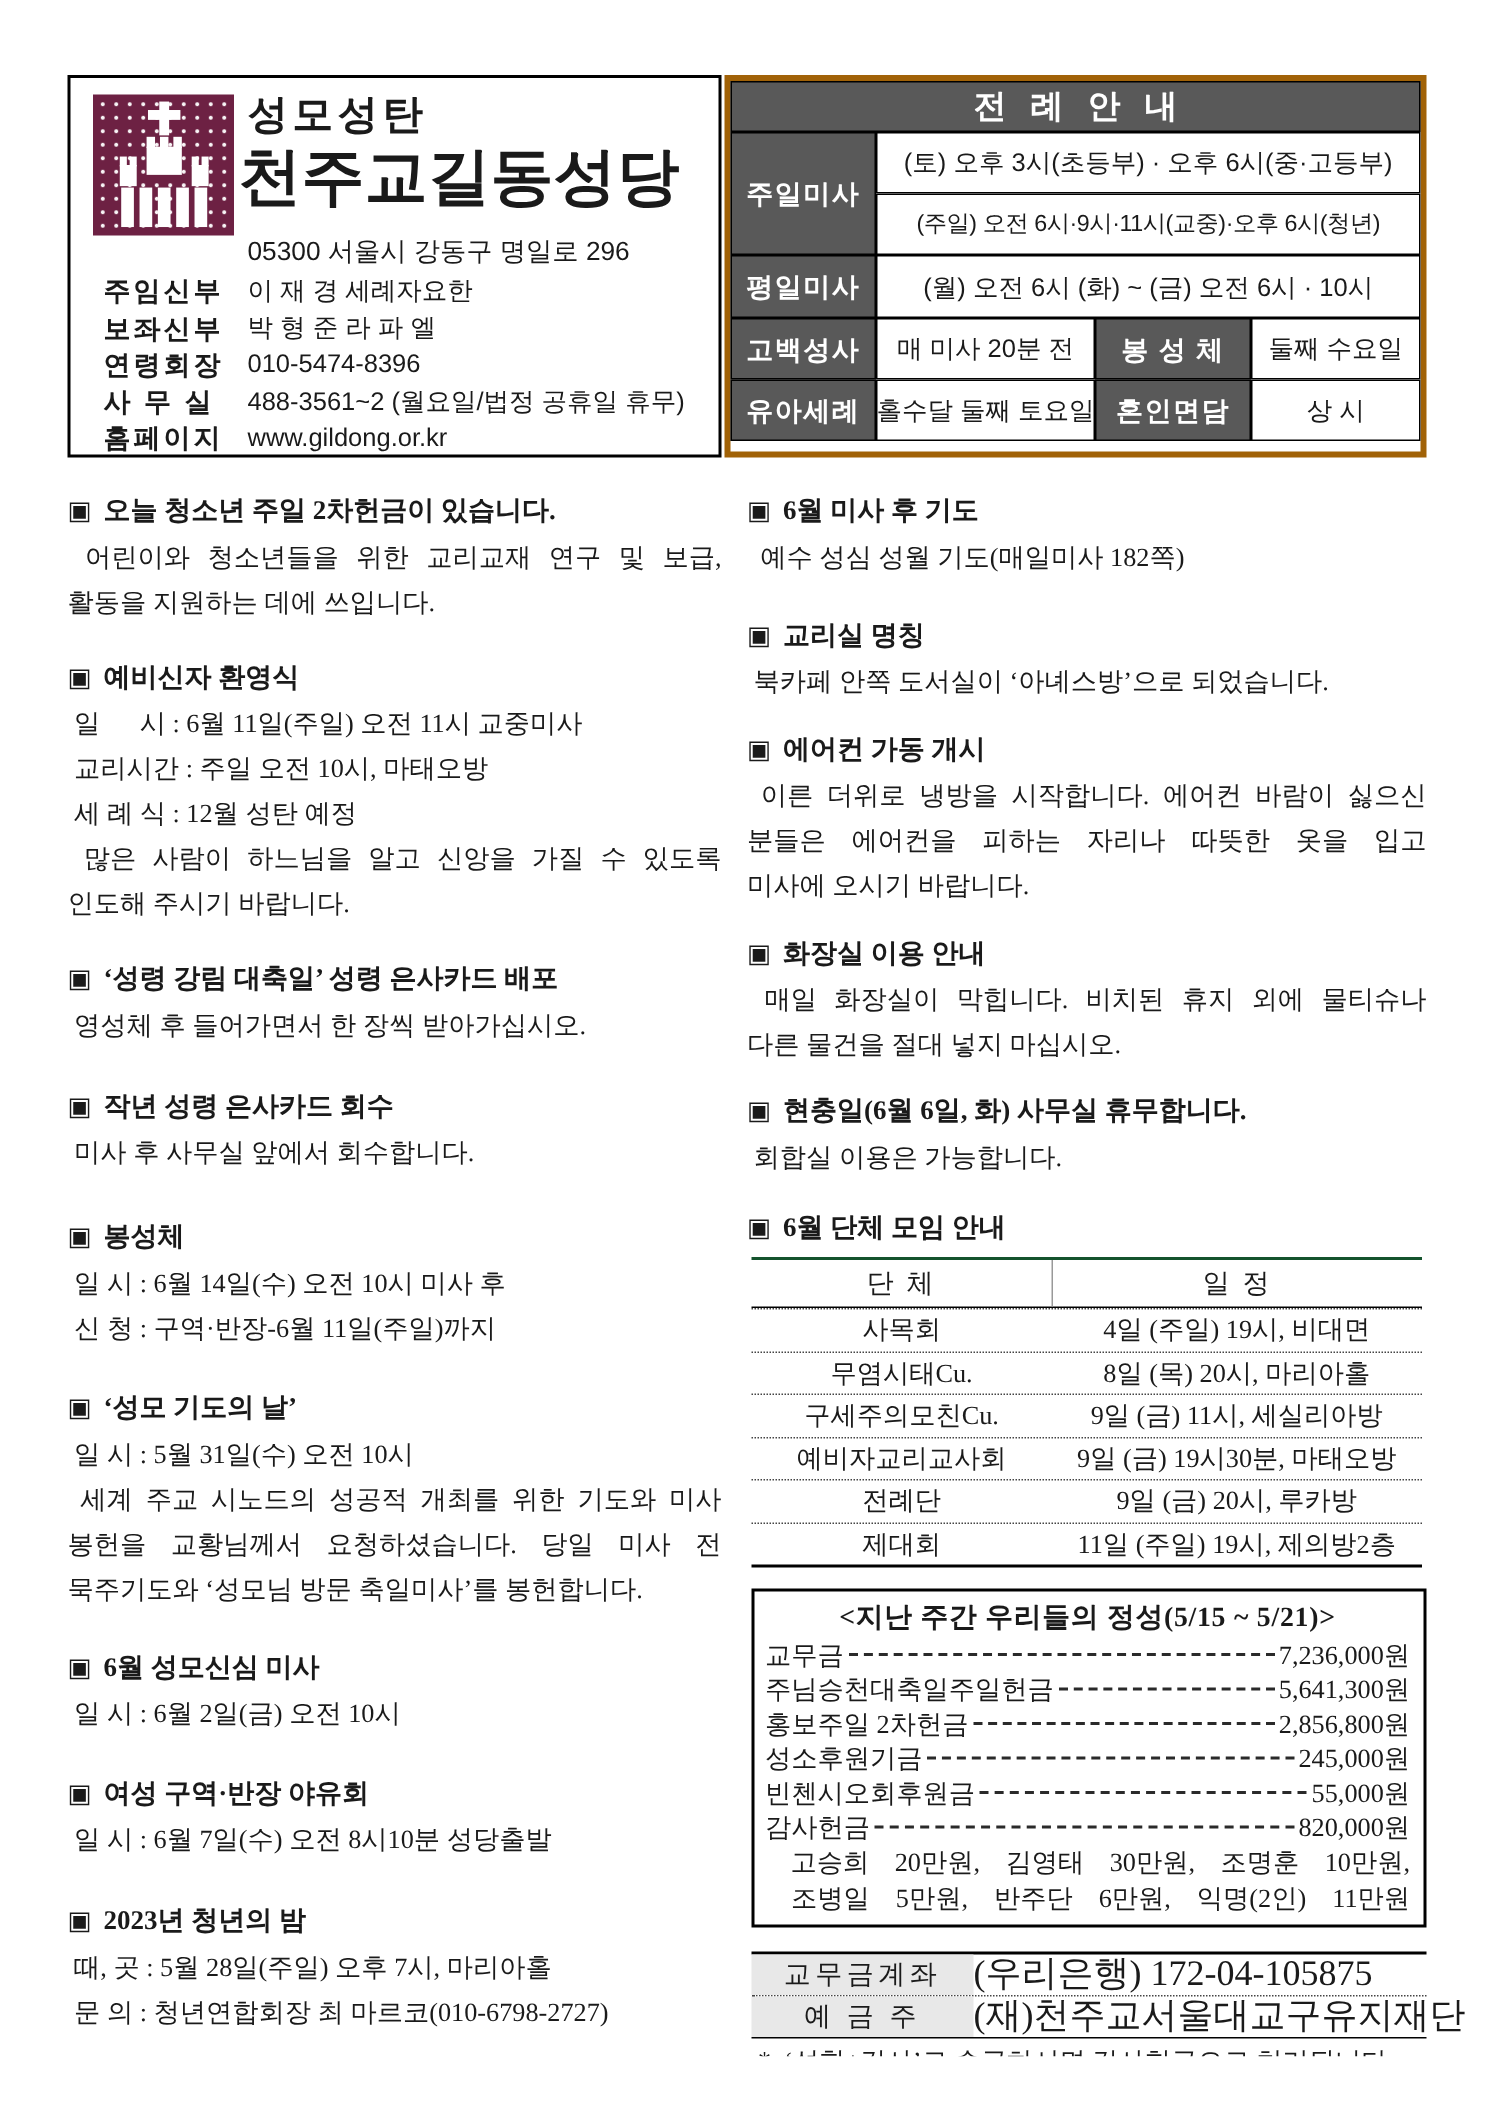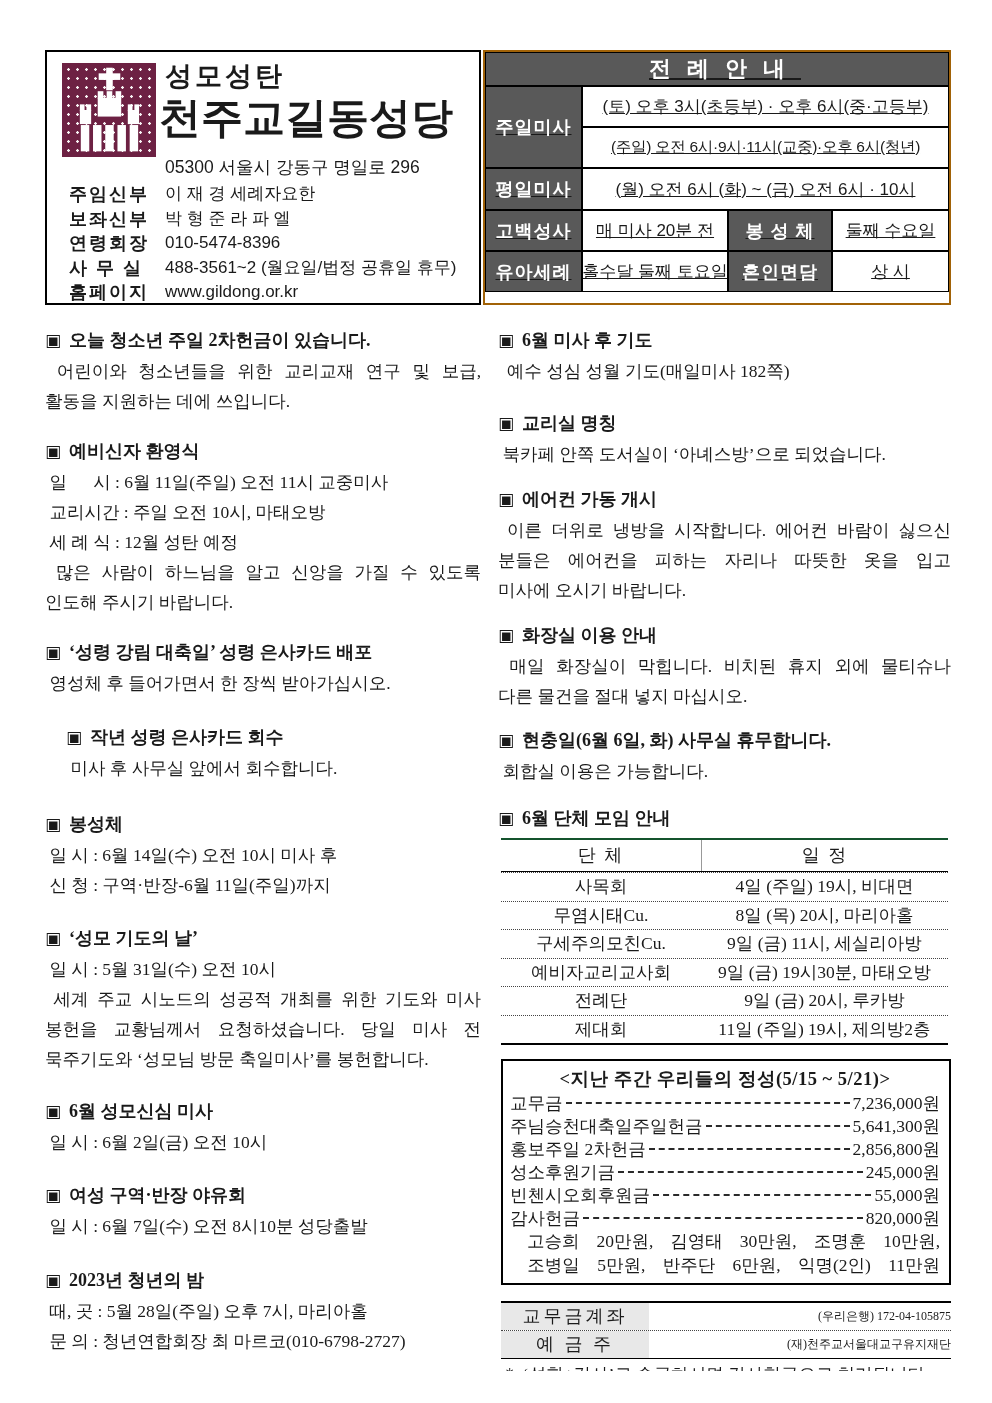--- a/index.html
+++ b/index.html
@@ -25,26 +25,25 @@
   .logo svg{position:absolute;inset:0;}
   .church-sub{position:absolute;left:118px;top:6px;font-size:27px;font-weight:bold;letter-spacing:3px;font-family:"Liberation Sans","DejaVu Sans",sans-serif;}
   .church-name{position:absolute;left:112px;top:38px;font-size:42px;font-weight:bold;letter-spacing:0px;font-family:"Liberation Sans","DejaVu Sans",sans-serif;white-space:nowrap;}
   .church-addr{position:absolute;left:118px;top:103px;font-size:17.5px;font-family:"Liberation Sans","DejaVu Sans",sans-serif;white-space:nowrap;}
   .contact-list{position:absolute;left:22px;top:130px;right:8px;font-family:"Liberation Sans","DejaVu Sans",sans-serif;}
   .contact-row{display:flex;line-height:24.5px;white-space:nowrap;}
   .contact-label{font-weight:bold;font-size:18px;width:96px;letter-spacing:2px;flex:none;}
   .contact-value{font-size:17px;text-align:right;}
   
   .mass-table{
-    width:468px;box-sizing:border-box;border:2px solid #a16207;
+    width:468px;box-sizing:border-box;border:4px solid #a16207;
     display:grid;
     grid-template-columns:97px 146px 104px 1fr;
     grid-template-rows:34px 41px 41px 42px 41px 41px;
     font-family:"Liberation Sans","DejaVu Sans",sans-serif;
-    text-decoration:underline;
   }
   .mcell{border:1px solid #000;display:flex;align-items:center;justify-content:center;box-sizing:border-box;white-space:nowrap;overflow:hidden;}
   .mdark{background:#595959;color:#fff;font-weight:bold;font-size:18px;letter-spacing:1px;}
   .mtitle{grid-column:1 / -1;background:#595959;color:#fff;font-weight:bold;font-size:22px;letter-spacing:16px;padding-left:16px;}
   .mspan3{grid-column:2 / -1;}
   .mwhite{background:#fff;font-size:17px;}
   .msmall{font-size:15.5px;letter-spacing:-0.3px;}
   
   .columns{display:flex;gap:17px;margin-top:20px;}
   .col-left{width:436px;flex:none;}
@@ -70,21 +69,21 @@
   .offer-line{display:flex;align-items:baseline;font-size:17.5px;line-height:23px;}
   .offer-label{white-space:nowrap;}
   .leader{flex:1;border-top:2px dashed #2a2a2a;margin:0 3px;transform:translateY(-5px);min-width:12px;}
   .offer-amount{white-space:nowrap;}
   .offer-donor{font-size:17.5px;line-height:23.5px;white-space:pre-wrap;}
   
   .acct{width:450px;box-sizing:border-box;border-top:2px solid #000;border-bottom:2px solid #000;margin:16px 0 0 3px;}
   .acct-row{display:flex;align-items:stretch;}
   .acct-row + .acct-row{border-top:1px dotted #444;}
   .acct-label{width:148px;background:#e8e8e8;text-align:center;font-size:18px;line-height:27px;letter-spacing:3px;flex:none;}
-  .acct-value{flex:1;text-align:right;font-size:12px;line-height:27px;white-space:nowrap;}
+  .acct-value{flex:1;text-align:left;font-size:24px;line-height:27px;white-space:nowrap;}
   .acct-notes{border-top:1.5px solid #000;padding:2px 0 3px 0;}
   .acct-note{font-size:17.5px;line-height:26px;white-space:pre-wrap;}
 </style>
 </head>
 <body>
 
 <div class="page">
 
   <div class="header-row">
 
@@ -178,21 +177,21 @@
         <div class="sec-line"> 세 례 식 : 12월 성탄 예정</div>
         <div class="sec-line just"> 많은 사람이 하느님을 알고 신앙을 가질 수 있도록</div>
         <div class="sec-line">인도해 주시기 바랍니다.</div>
       </div>
 
       <div class="section" style="margin-bottom:24px;">
         <div class="sec-title"><span class="bullet">▣</span><span>‘성령 강림 대축일’ 성령 은사카드 배포</span></div>
         <div class="sec-line"> 영성체 후 들어가면서 한 장씩 받아가십시오.</div>
       </div>
 
-      <div class="section" style="margin-bottom:26px;margin-left:21px;">
+      <div class="section" style="margin-bottom:26px;">
         <div class="sec-title"><span class="bullet">▣</span><span>작년 성령 은사카드 회수</span></div>
         <div class="sec-line"> 미사 후 사무실 앞에서 회수합니다.</div>
       </div>
 
       <div class="section" style="margin-bottom:23px;">
         <div class="sec-title"><span class="bullet">▣</span><span>봉성체</span></div>
         <div class="sec-line"> 일 시 : 6월 14일(수) 오전 10시 미사 후</div>
         <div class="sec-line"> 신 청 : 구역·반장-6월 11일(주일)까지</div>
       </div>
 

